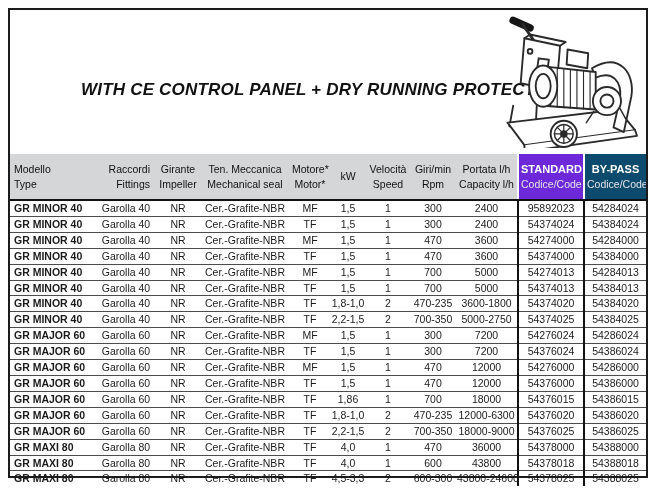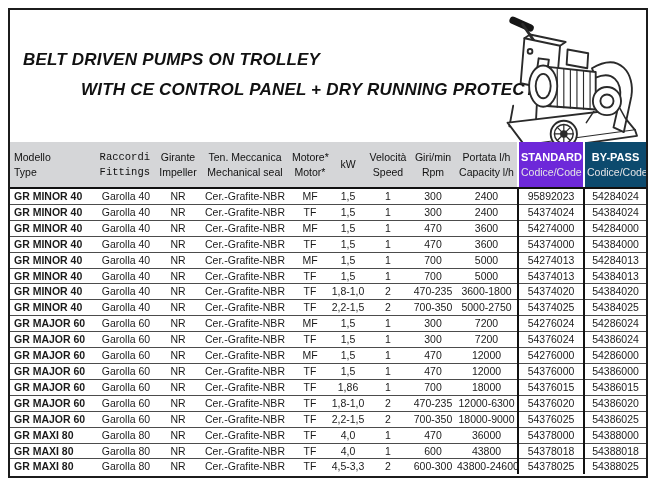--- a/index.html
+++ b/index.html
@@ -15,30 +15,30 @@
     position:absolute; left:13px; top:40px; font-size:17px; font-weight:bold;
     font-style:italic; letter-spacing:.2px; color:#111; white-space:nowrap;
   }
   .title-line-2 {
     position:absolute; left:71px; top:70px; font-size:17px; font-weight:bold;
     font-style:italic; letter-spacing:.2px; color:#111; white-space:nowrap;
   }
   .pump-art { position:absolute; right:3px; top:2px; width:164px; height:136px; }
 
   table.spec {
-    position:absolute; left:0; top:132px; width:636px;
+    position:absolute; left:0; top:144px; width:636px;
     border-collapse:collapse; table-layout:fixed;
   }
   .spec th {
     background:#d5d6d8; font-size:10.5px; font-weight:normal; color:#111;
     height:43px; padding:1px 2px; vertical-align:middle; text-align:center;
     border-bottom:2px solid #111; line-height:1.35; overflow:hidden;
   }
   .spec th.h-left { text-align:left; padding-left:4px; }
-  .spec th.h-right { text-align:right; padding-right:6px;font-family:Liberation Mono, monospace; }
+  .spec th.h-right { text-align:right; padding-right:6px; }
   .spec th.dark { color:#fff; border-left:2px solid #fff; }
   .spec th.dark.std { background:#6d28d9; }
   .spec th.dark.byp { background:#0c4a6e; }
   .spec th .dk-title { font-weight:bold; font-size:11px; }
   .spec th .dk-sub { font-weight:normal; font-size:10.5px; color:#e3e3e5; }
   .spec td {
     font-size:10.5px; padding:0 1px; text-align:center; white-space:nowrap;
     overflow:hidden; border-bottom:1px solid #4c4c4c; height:14.9px; line-height:14.9px;
   }
   .spec td.c0 { text-align:left; font-weight:bold; padding-left:4px;margin-left:14px; }
@@ -49,21 +49,20 @@
     position:absolute; left:9px; top:481px; font-size:11.5px; color:#222;
     white-space:nowrap;
     margin-top:44px;
   }
 </style>
 </head>
 <body>
 
 <div class="frame">
 
-  <div class="title-line-1">BELT DRIVEN PUMPS ON TROLLEY</div>
   <div class="title-line-2">WITH CE CONTROL PANEL + DRY RUNNING PROTECTION</div>
 
   <svg class="pump-art" viewBox="0 0 170 145" xmlns="http://www.w3.org/2000/svg">
     <g fill="#ffffff" stroke="#2a2a2a" stroke-width="2" stroke-linejoin="round" stroke-linecap="round">
 
       <path d="M34,9 L52,17" stroke="#161616" stroke-width="8"></path>
 
       <path d="M44,13 L64,42 L66,98" fill="none" stroke-width="3"></path>
 
       <path d="M60,84 L58,122" fill="none"></path>

